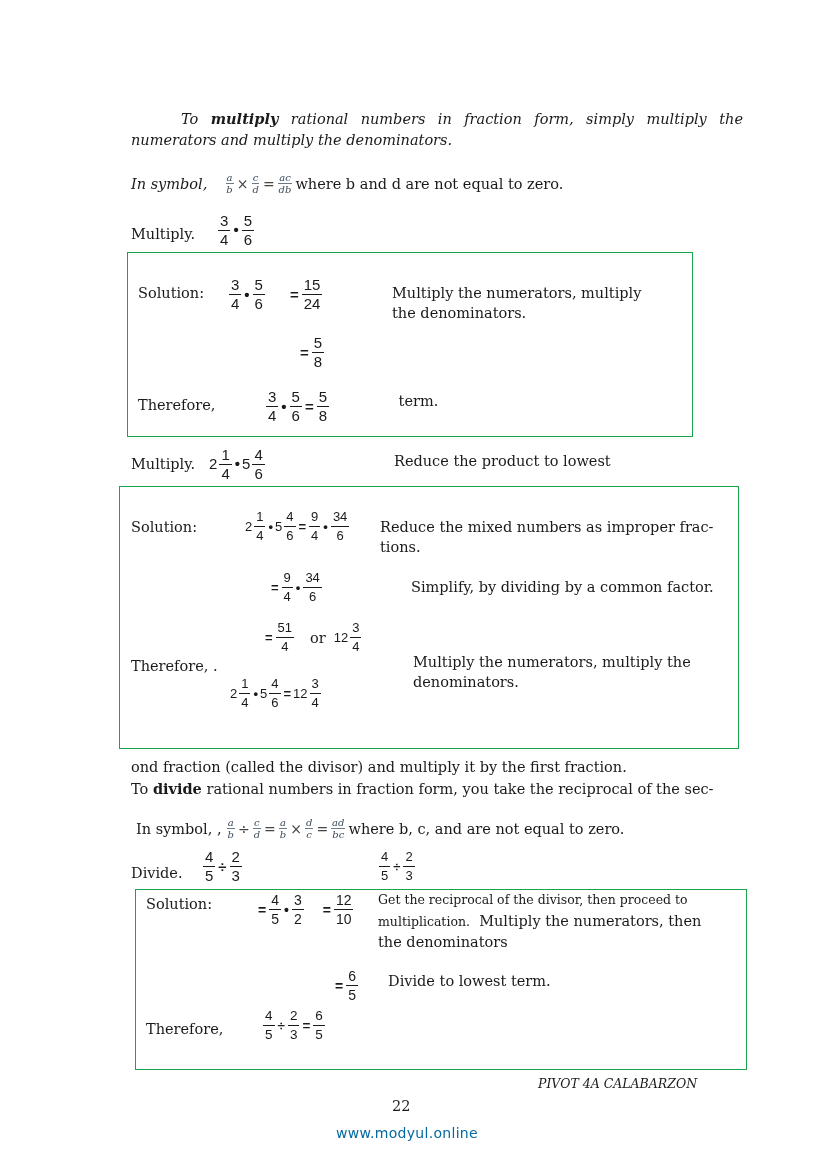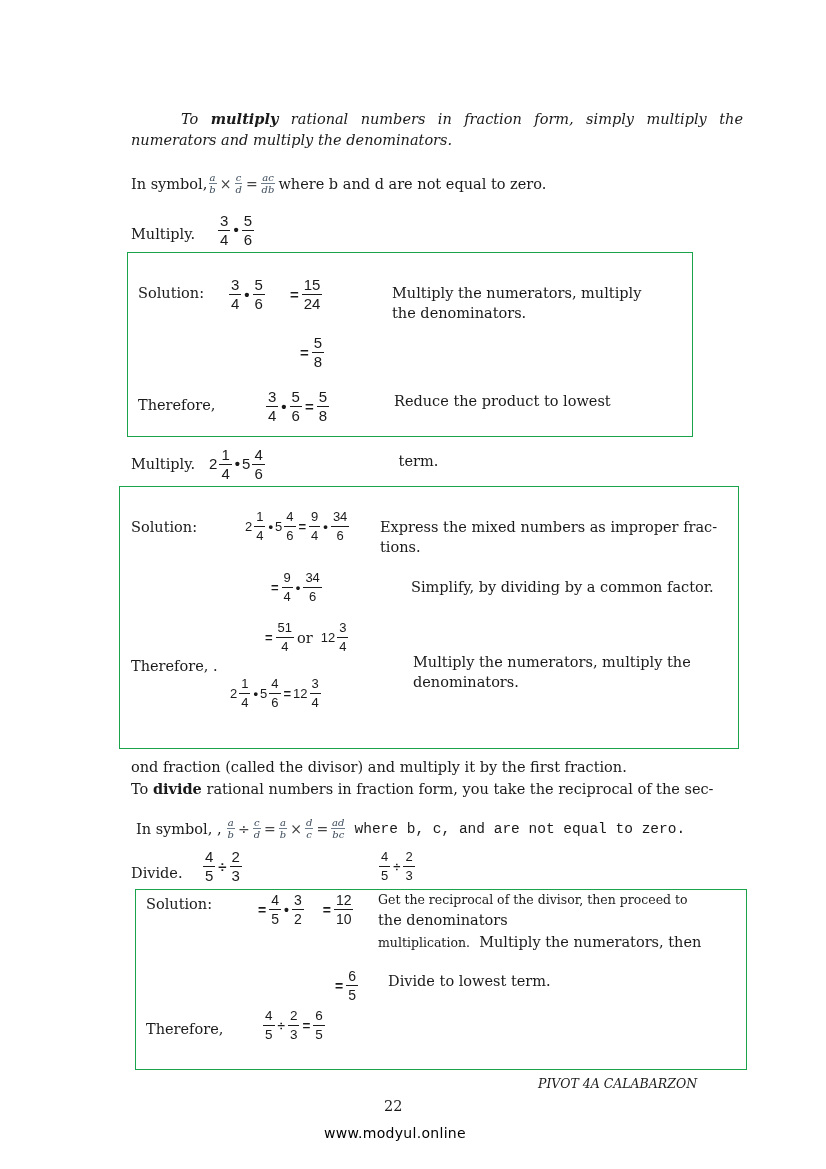--- a/index.html
+++ b/index.html
@@ -24,21 +24,21 @@
   b { font-weight: bold; }
 </style>
 </head>
 <body>
 
 <div class="abs para" style="left:131px; top:108px; width:612px; text-align:justify; text-indent:50px;font-style:italic;">
   <span>To </span><b>multiply</b><span> rational numbers in fraction form, simply multiply the numerators and multiply the denominators.</span>
 </div>
 
 <div class="abs txt" style="left:131px; top:172px; display:flex; align-items:center;">
-  <span style="margin-right:0;">In symbol,</span>
+  <span style="margin-right:17px;font-style:italic;">In symbol,</span>
   <span class="sym" style="display:inline-flex; align-items:center;">
     <span class="frac">
         <span class="n">a</span>
         <span class="d">b</span>
       </span>
     <span class="op">×</span>
     <span class="frac">
         <span class="n">c</span>
         <span class="d">d</span>
       </span>
@@ -89,22 +89,22 @@
   <div>the denominators.</div>
 </div>
 <div class="abs math" style="left:298px; top:334px;">
   <span class="op">=</span>
   <span class="frac">
       <span class="n">5</span>
       <span class="d">8</span>
     </span>
 </div>
 <div class="abs txt" style="left:394px; top:351px; white-space:pre;">
+  <div> term.</div>
   <div>Reduce the product to lowest</div>
-  <div> term.</div>
 </div>
 <span class="abs txt" style="left:138px; top:395px;">Therefore,</span>
 <div class="abs math" style="left:265px; top:388px;">
   <span class="frac">
       <span class="n">3</span>
       <span class="d">4</span>
     </span>
   <span class="op">•</span>
   <span class="frac">
       <span class="n">5</span>
@@ -153,21 +153,21 @@
       <span class="n">9</span>
       <span class="d">4</span>
     </span>
   <span class="op">•</span>
   <span class="frac">
       <span class="n">34</span>
       <span class="d">6</span>
     </span>
 </div>
 <div class="abs txt" style="left:380px; top:517px;">
-  <div>Express the mixed numbers as improper frac-</div>
+  <div>Reduce the mixed numbers as improper frac-</div>
   <div>tions.</div>
 </div>
 <div class="abs math" style="left:269px; top:569px; font-size:13px;">
   <span class="op">=</span>
   <span class="frac">
       <span class="n">9</span>
       <span class="d">4</span>
     </span>
   <span class="op">•</span>
   <span class="frac">
@@ -175,21 +175,21 @@
       <span class="d">6</span>
     </span>
 </div>
 <span class="abs txt" style="left:411px; top:577px;">Simplify, by dividing by a common factor.</span>
 <div class="abs math" style="left:263px; top:619px; font-size:13px;">
   <span class="op">=</span>
   <span class="frac">
       <span class="n">51</span>
       <span class="d">4</span>
     </span>
-  <span style="font-family:'DejaVu Serif', serif; font-size:14.5px; margin:0 8px 0 2px;">or</span>
+  <span style="font-family:'DejaVu Serif', serif; font-size:14.5px; margin:0 8px 0 15px;">or</span>
   <span class="whole">12</span>
   <span class="frac">
       <span class="n">3</span>
       <span class="d">4</span>
     </span>
 </div>
 <div class="abs txt" style="left:413px; top:652px;">
   <div>Multiply the numerators, multiply the</div>
   <div>denominators.</div>
 </div>
@@ -240,21 +240,21 @@
     <span class="frac">
         <span class="n">d</span>
         <span class="d">c</span>
       </span>
     <span class="op">=</span>
     <span class="frac">
         <span class="n">ad</span>
         <span class="d">bc</span>
       </span>
   </span>
-  <span style="margin-left:8px;font-family:Liberation Mono, monospace;">where b, c, and are not equal to zero.</span>
+  <span style="margin-left:2px;">where b, c, and are not equal to zero.</span>
 </div>
 
 <span class="abs txt" style="left:131px; top:863px;">Divide.</span>
 <div class="abs math" style="left:202px; top:848px;">
   <span class="frac">
       <span class="n">4</span>
       <span class="d">5</span>
     </span>
   <span class="op">÷</span>
   <span class="frac">
@@ -288,22 +288,22 @@
       <span class="d">2</span>
     </span>
   <span class="op" style="margin-left:16px;">=</span>
   <span class="frac">
       <span class="n">12</span>
       <span class="d">10</span>
     </span>
 </div>
 <div class="abs" style="left:378px; top:890px; font-family:'DejaVu Serif', serif; white-space:nowrap;">
   <div style="font-size:12.5px; line-height:20px;">Get the reciprocal of the divisor, then proceed to</div>
+  <div style="line-height:21px;"><span style="font-size:12.5px;">multiplication.</span><span style="font-size:14.5px; white-space:pre;">  Multiply the numerators, then</span></div>
   <div style="font-size:14.5px; line-height:21px;">the denominators</div>
-  <div style="line-height:21px;"><span style="font-size:12.5px;">multiplication.</span><span style="font-size:14.5px; white-space:pre;">  Multiply the numerators, then</span></div>
 </div>
 <div class="abs math" style="left:333px; top:967px; font-size:14px;">
   <span class="op">=</span>
   <span class="frac">
       <span class="n">6</span>
       <span class="d">5</span>
     </span>
 </div>
 <span class="abs txt" style="left:388px; top:971px;">Divide to lowest term.</span>
 <span class="abs txt" style="left:146px; top:1019px;">Therefore,</span>
@@ -318,14 +318,14 @@
       <span class="d">3</span>
     </span>
   <span class="op">=</span>
   <span class="frac">
       <span class="n">6</span>
       <span class="d">5</span>
     </span>
 </div>
 
 <span class="abs" style="left:538px; top:1076px; font-family:'DejaVu Serif', serif; font-style:italic; font-size:12.5px;">PIVOT 4A CALABARZON</span>
-<span class="abs" style="left:384px; top:1098px; font-family:'DejaVu Serif', serif; font-size:14.5px;">22</span>
-<span class="abs" style="left:324px; top:1125px; font-family:'DejaVu Sans', sans-serif; font-size:14px; color:#000000; letter-spacing:0.3px;">www.modyul.online</span>
+<span class="abs" style="left:392px; top:1098px; font-family:'DejaVu Serif', serif; font-size:14.5px;">22</span>
+<span class="abs" style="left:336px; top:1125px; font-family:'DejaVu Sans', sans-serif; font-size:14px; color:#0369a1; letter-spacing:0.3px;">www.modyul.online</span>
 
 </body></html>

